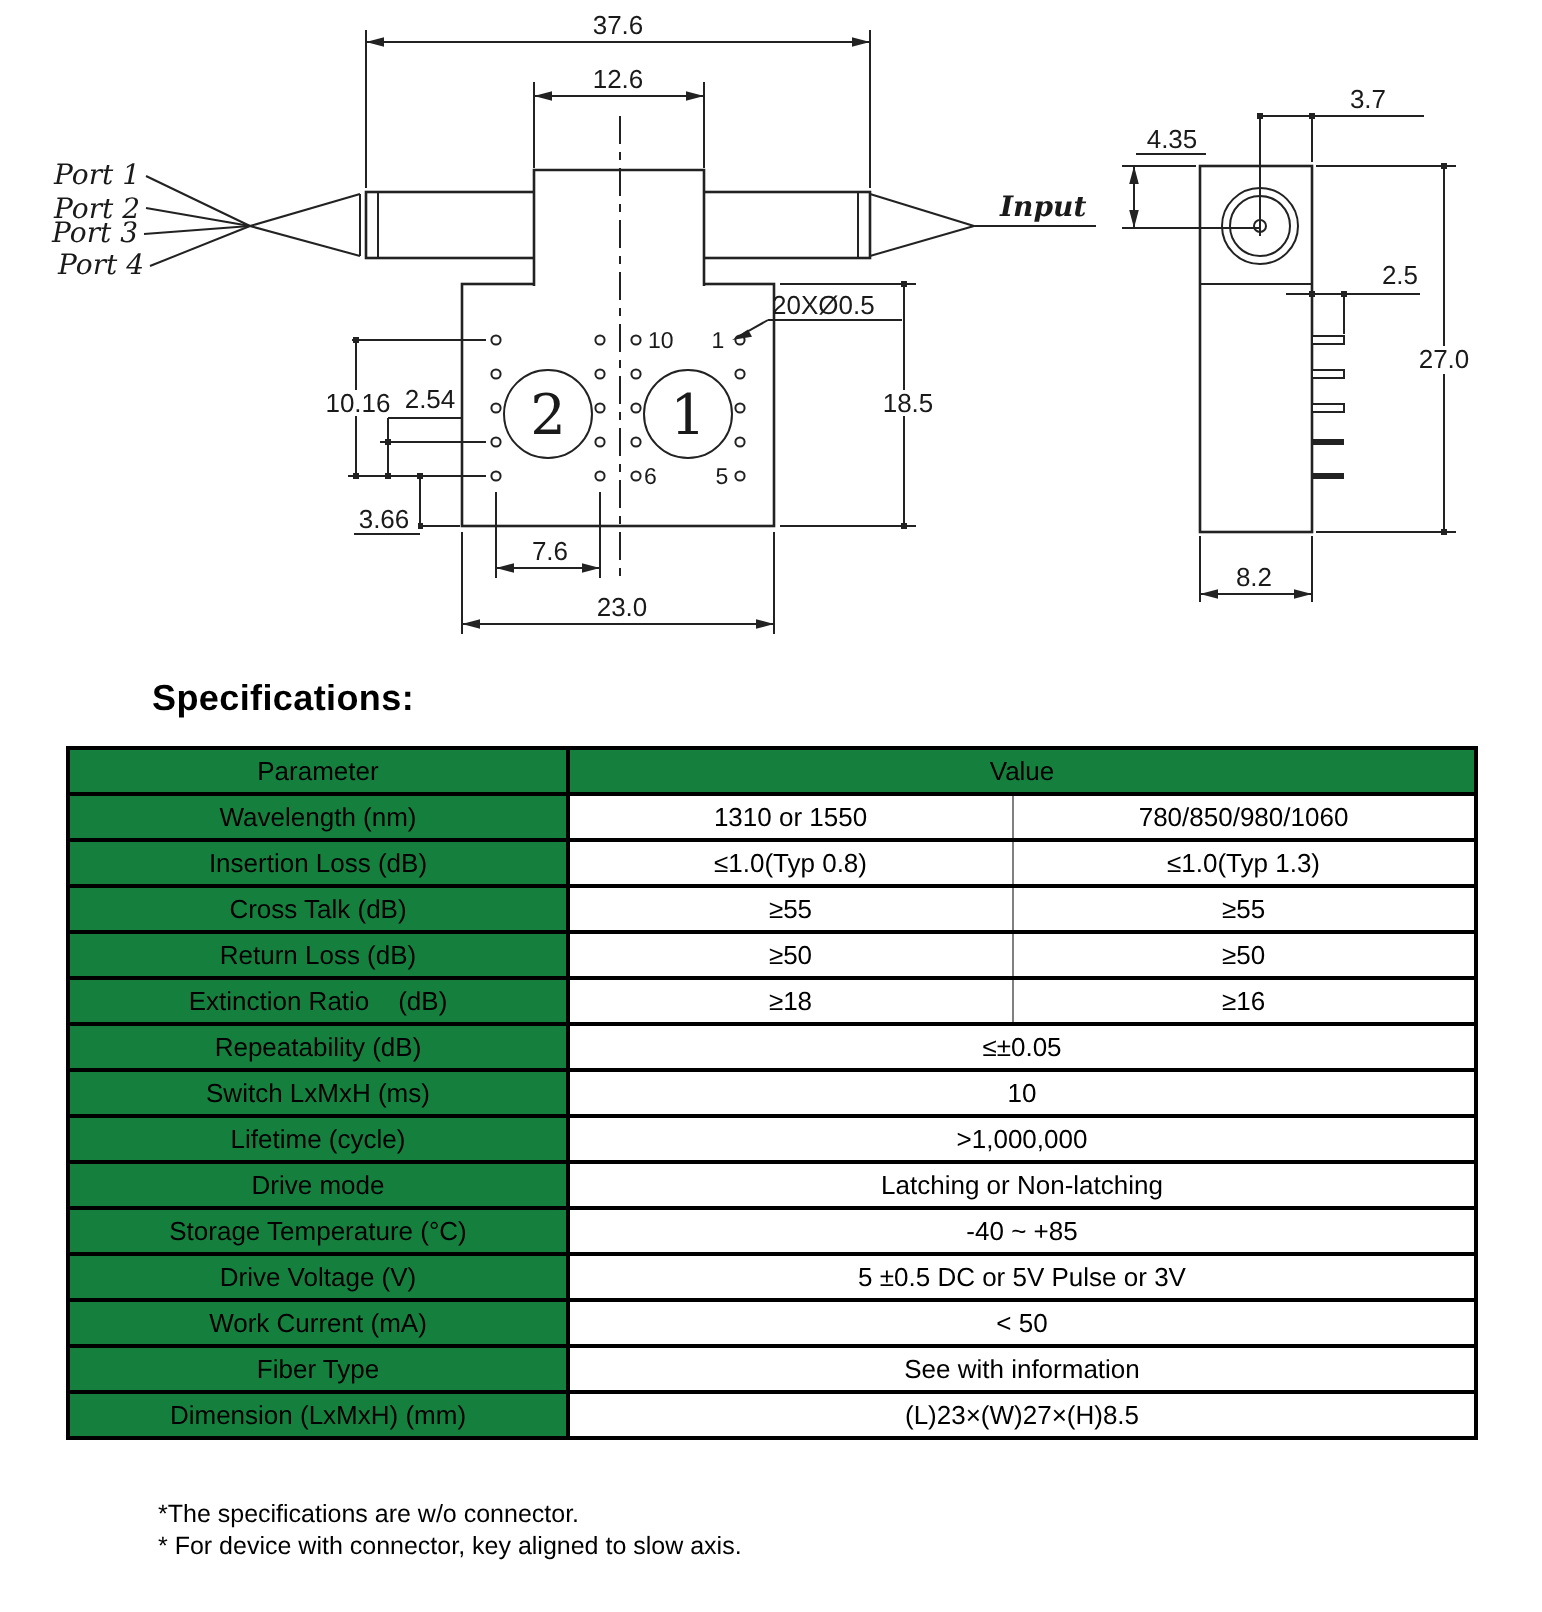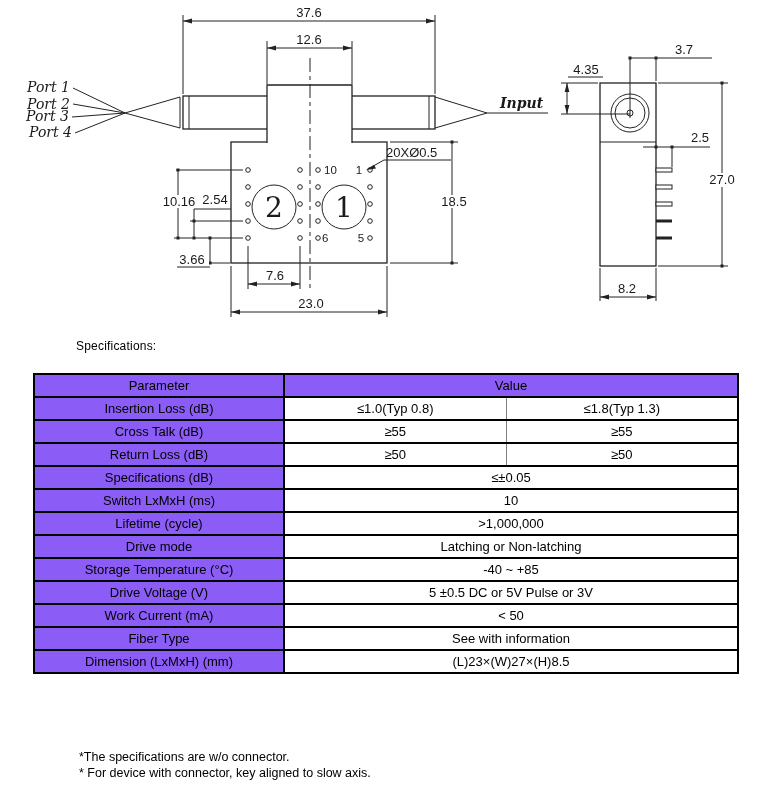--- a/index.html
+++ b/index.html
@@ -10,33 +10,33 @@
   #drawing{position:absolute;left:0;top:0;}
   .dimtxt{font-family:"Liberation Sans",sans-serif;font-size:13px;fill:#1a1a1a;}
   .pintxt{font-family:"Liberation Sans",sans-serif;font-size:11.5px;fill:#1a1a1a;}
   .porttxt{font-family:"DejaVu Serif",serif;font-style:italic;font-size:14px;fill:#1a1a1a;}
   .circnum{font-family:"DejaVu Serif",serif;font-size:28px;fill:#1a1a1a;}
   .ln{stroke:#222;stroke-width:1;fill:none;}
   .part{stroke:#222;stroke-width:1.3;fill:#fff;}
   .tick{fill:#222;}
   .whitebg{fill:#fff;}
   #spec-heading{
-    position:absolute;left:76px;top:339px;font-size:12px;font-weight:normal;
+    position:absolute;left:76px;top:339px;font-size:18px;font-weight:bold;
     letter-spacing:0.2px;
   }
   #spec-table{
     position:absolute;left:33px;top:373px;width:704px;
     border-collapse:collapse;table-layout:fixed;
   }
   #spec-table td,#spec-table th{
     border:2px solid #000;height:21px;padding:0 2px;
     font-size:13px;font-weight:normal;text-align:center;vertical-align:middle;
     overflow:hidden;white-space:nowrap;
   }
-  #spec-table .param{background:#8b5cf6;}
+  #spec-table .param{background:#15803d;}
   #spec-table .va{border-right:1px solid #808080;}
   #spec-table .vb{border-left:1px solid #808080;}
   #footnotes{
     position:absolute;left:47px;top:749px;font-size:12.5px;line-height:16px;margin-left:32px;
   }
 </style>
 </head>
 <body>
 
 <svg id="drawing" width="771" height="336" viewBox="0 0 771 336" xmlns="http://www.w3.org/2000/svg">
@@ -258,36 +258,46 @@
       <col style="width:250px">
       <col style="width:222px">
       <col style="width:232px">
     </colgroup>
   <tbody>
       <tr>
     <th class="param">Parameter</th>
     <th class="param" colspan="2">Value</th>
   </tr>
   <tr>
+    <td class="param">Wavelength (nm)</td>
+    <td class="va">1310 or 1550</td>
+    <td class="vb">780/850/980/1060</td>
+  </tr>
+  <tr>
     <td class="param">Insertion Loss (dB)</td>
     <td class="va">≤1.0(Typ 0.8)</td>
-    <td class="vb">≤1.8(Typ 1.3)</td>
+    <td class="vb">≤1.0(Typ 1.3)</td>
   </tr>
   <tr>
     <td class="param">Cross Talk (dB)</td>
     <td class="va">≥55</td>
     <td class="vb">≥55</td>
   </tr>
   <tr>
     <td class="param">Return Loss (dB)</td>
     <td class="va">≥50</td>
     <td class="vb">≥50</td>
   </tr>
   <tr>
-    <td class="param">Specifications (dB)</td>
+    <td class="param">Extinction Ratio&nbsp;&nbsp;&nbsp; (dB)</td>
+    <td class="va">≥18</td>
+    <td class="vb">≥16</td>
+  </tr>
+  <tr>
+    <td class="param">Repeatability (dB)</td>
     <td colspan="2">≤±0.05</td>
   </tr>
   <tr>
     <td class="param">Switch LxMxH (ms)</td>
     <td colspan="2">10</td>
   </tr>
   <tr>
     <td class="param">Lifetime (cycle)</td>
     <td colspan="2">&gt;1,000,000</td>
   </tr>

